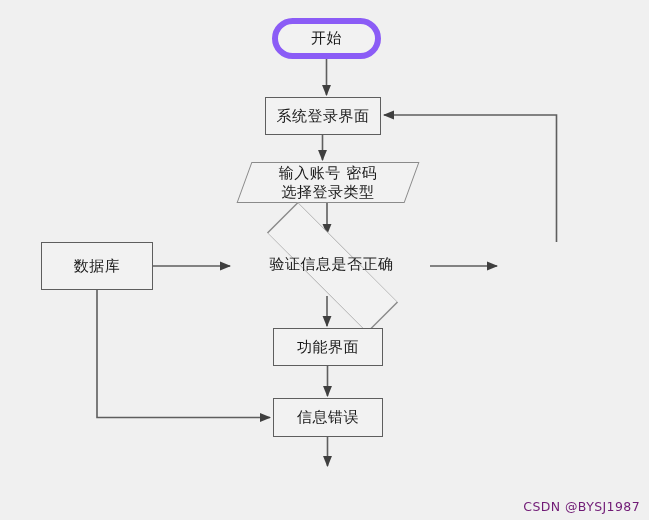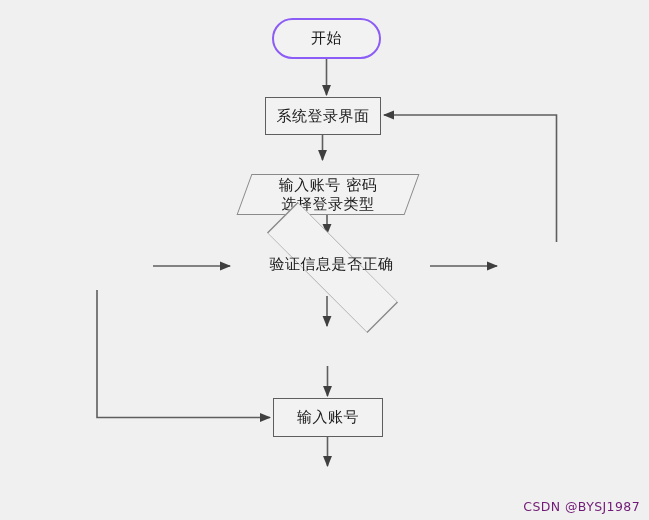--- a/index.html
+++ b/index.html
@@ -40,21 +40,21 @@
     background: #f2f2f2;
     border: 1px solid #6e6e6e;
     z-index: 2;
   }
   .node .lbl {
     white-space: pre-line;
     z-index: 3;
   }
   .node-terminator {
     border-radius: 24px;
-    border: 2px solid #8b5cf6;
+    border: 6px solid #8b5cf6;
   }
   .node-process {
     border: 1px solid #5e5e5e;
   }
   
   .node-io {
     border: none;
     background: transparent;
   }
   .node-io::before {
@@ -142,32 +142,38 @@
   </svg>
 
   <div class="node node-terminator" style="left:272px; top:18px; width:109px; height:41px;">
     <span class="lbl">开始</span>
   </div>
 
   <div class="node node-process" style="left:265px; top:97px; width:116px; height:38px;">
     <span class="lbl">系统登录界面</span>
   </div>
 
-  <div class="node node-io" style="left:244px; top:162px; width:168px; height:41px;margin-top:12px;">
+  <div class="node node-io" style="left:244px; top:162px; width:168px; height:41px;">
     <span class="lbl">输入账号 密码
 选择登录类型</span>
   </div>
 
   <div class="node node-decision" style="left:233px; top:236px; width:197px; height:60px;">
     <span class="lbl">验证信息是否正确</span>
   </div>
 
+  <div class="node node-process" style="left:41px; top:242px; width:112px; height:48px;">
+    <span class="lbl">数据库</span>
+  </div>
 
 
+  <div class="node node-process" style="left:273px; top:328px; width:110px; height:38px;">
+    <span class="lbl">功能界面</span>
+  </div>
 
   <div class="node node-process" style="left:273px; top:398px; width:110px; height:39px;">
-    <span class="lbl">输入账号</span>
+    <span class="lbl">信息错误</span>
   </div>
 
 
   <div id="watermark">CSDN @BYSJ1987</div>
 
 </div>
 
 </body></html>

